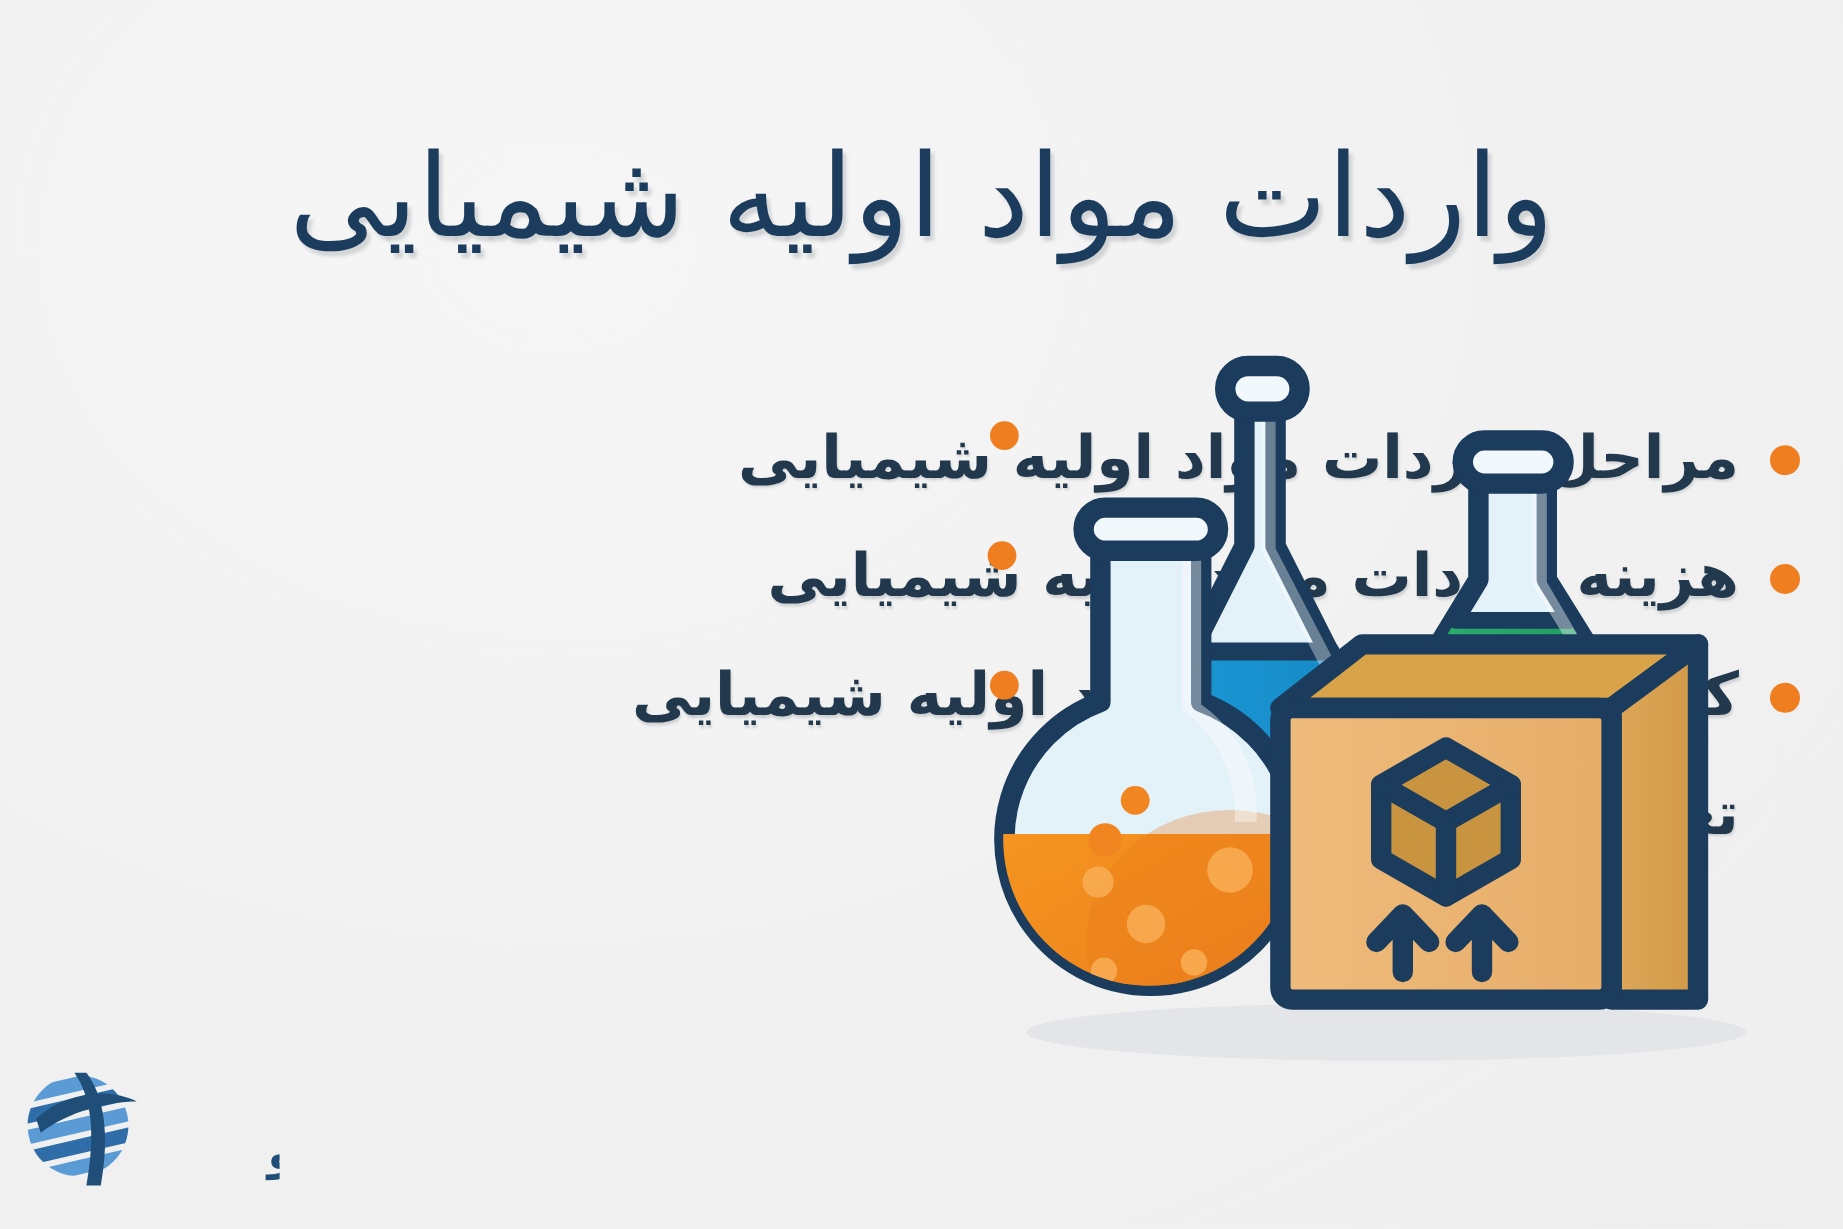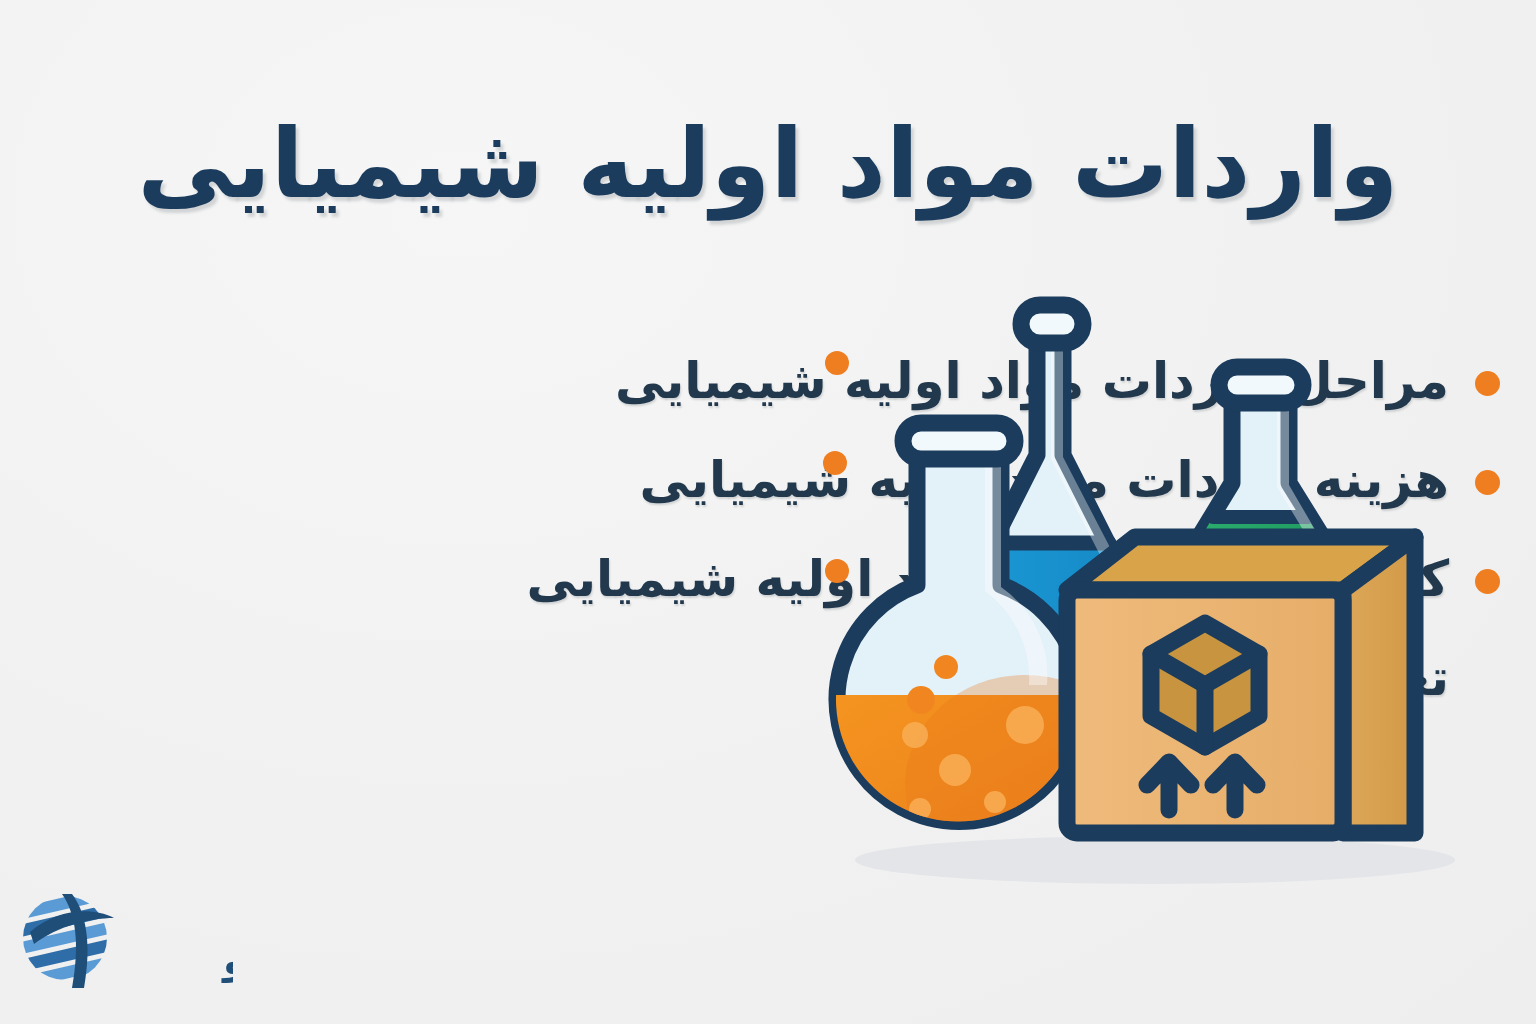--- a/index.html
+++ b/index.html
@@ -28,21 +28,21 @@
   
   .title {
     position: absolute;
     top: 108px;
     right: 70px;
     left: 70px;
     text-align: center;
     direction: rtl;
     font-size: 96px;
     line-height: 1.18;
-    font-weight: 700;
+    font-weight: 400;
     color: #1b3c5d;
     letter-spacing: 0px;
     text-shadow: 3px 4px 3px rgba(120,125,132,0.28);
     white-space: nowrap;
   }
 
   
   .bullet-list {
     position: absolute;
     top: 332px;

